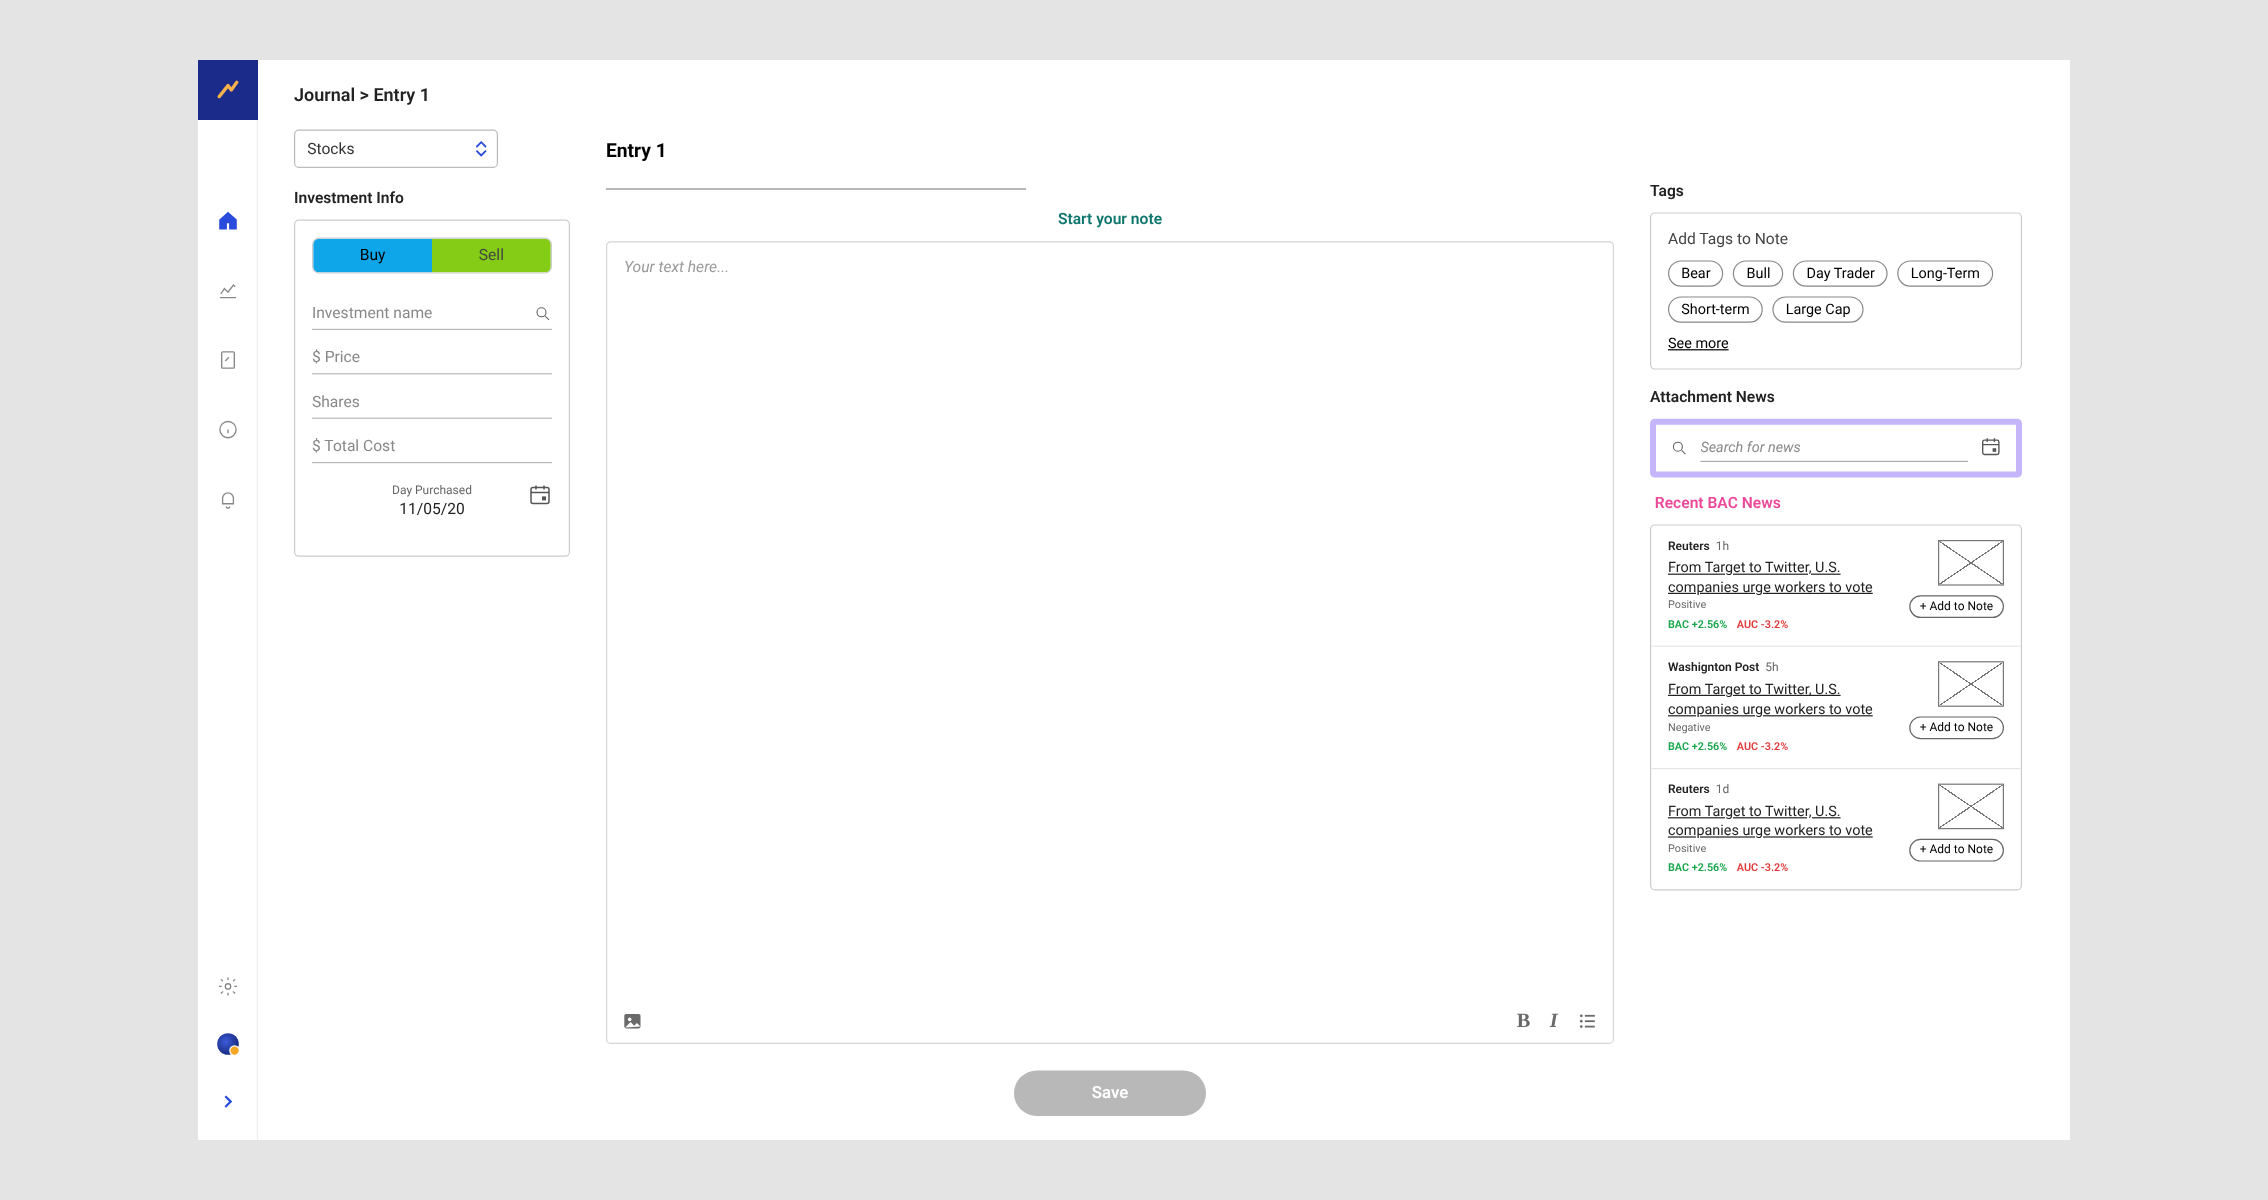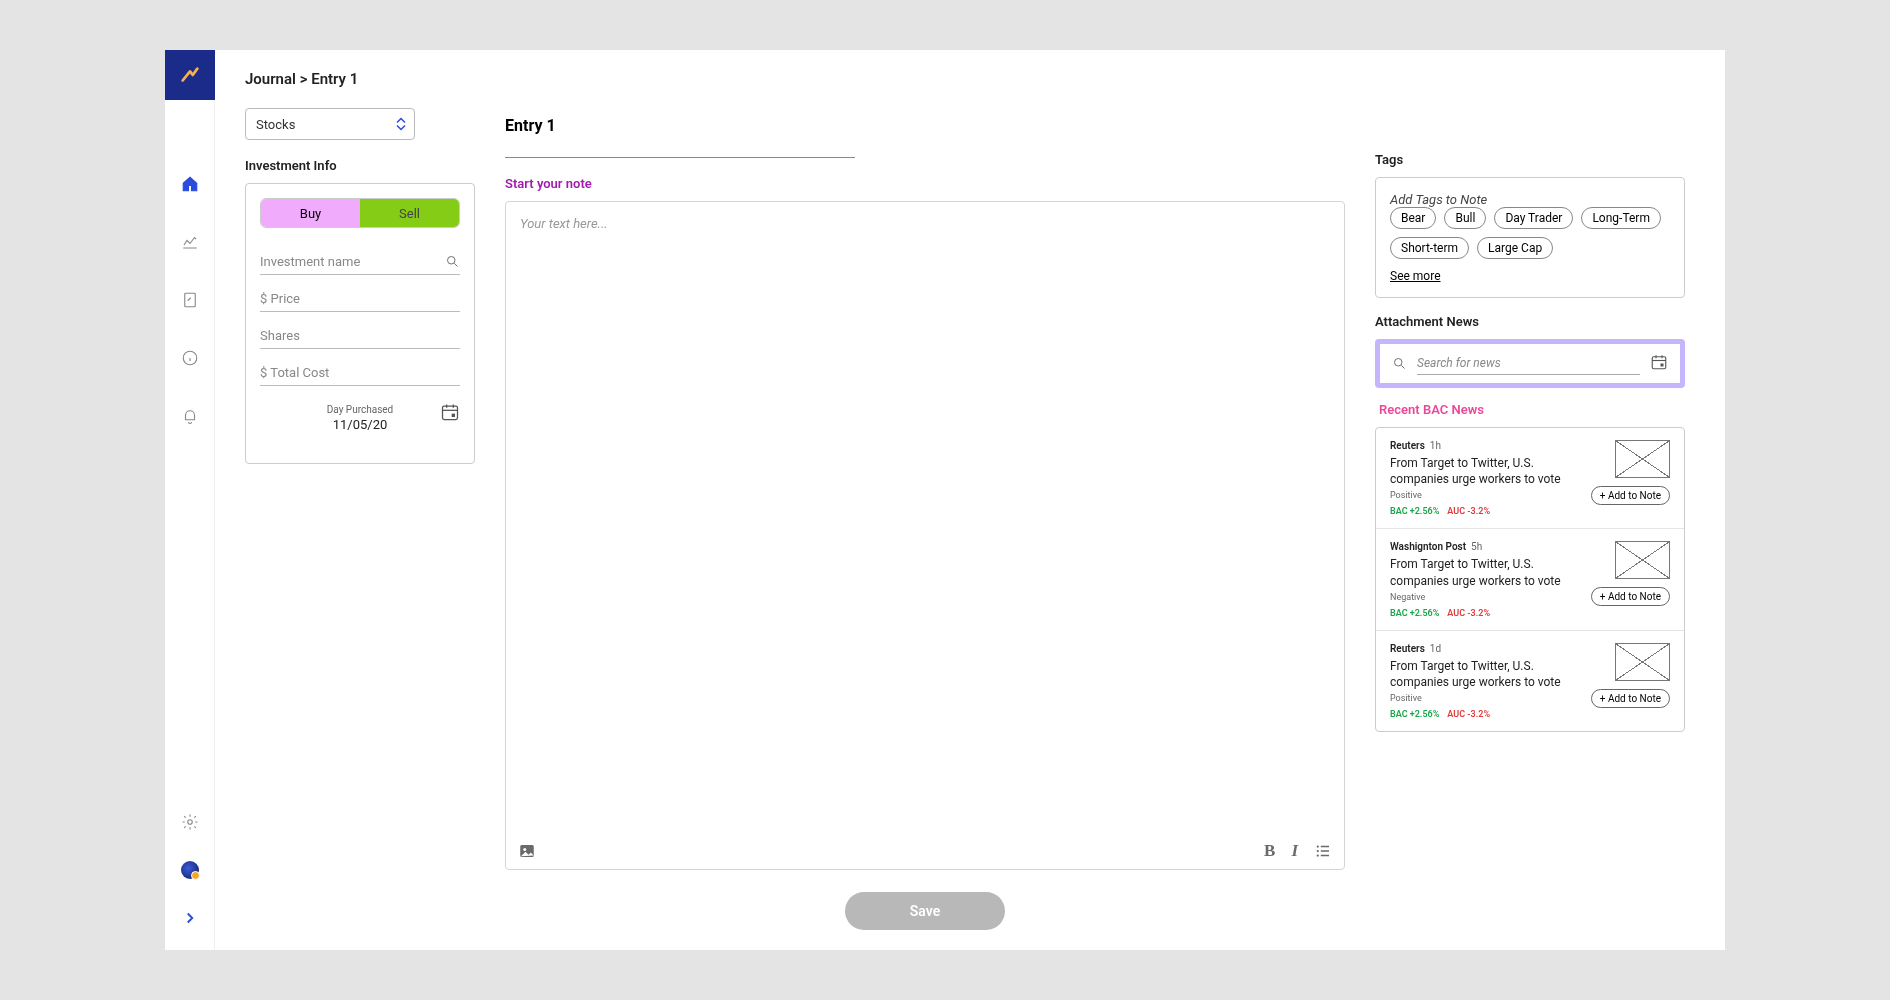--- a/index.html
+++ b/index.html
@@ -26,67 +26,67 @@
     
     .col-left { width: 230px; display: flex; flex-direction: column; }
     .breadcrumb { font-size: 15px; font-weight: 600; color: #222; margin-bottom: 20px; }
     .select-wrap { border: 1px solid #bbb; border-radius: 4px; height: 32px; display: flex; align-items: center; padding: 0 10px; position: relative; margin-bottom: 18px; cursor: pointer; width: 170px; }
     .select-wrap span { font-size: 13px; color: #333; }
     .select-caret { position: absolute; right: 8px; display: flex; flex-direction: column; gap: 0; }
     .select-caret svg { width: 10px; height: 7px; }
     .section-title { font-size: 13px; font-weight: 600; color: #222; margin-bottom: 10px; }
     .info-card { border: 1px solid #ccc; border-radius: 4px; padding: 14px 14px 18px; margin-bottom: 18px; }
     .toggle { display: flex; border: 1px solid #ccc; border-radius: 6px; overflow: hidden; margin-bottom: 18px; height: 30px; }
-    .toggle-btn { flex: 1; display: flex; align-items: center; justify-content: center; font-size: 13px; cursor: pointer; background: #f0abfc; }
+    .toggle-btn { flex: 1; display: flex; align-items: center; justify-content: center; font-size: 13px; cursor: pointer; background: #0ea5e9; }
     .toggle-btn.inactive { background: #84cc16; color: #444; }
     .form-row { border-bottom: 1px solid #bbb; padding: 8px 0 5px; margin-bottom: 8px; display: flex; align-items: center; }
     .form-row input { border: none; outline: none; width: 100%; font-size: 13px; color: #222; }
     .form-row input::placeholder { color: #888; }
     .search-row { position: relative; }
     .search-row svg { position: absolute; right: 0; top: 8px; width: 15px; height: 15px; stroke: #666; fill: none; }
     .date-row { display: flex; flex-direction: column; position: relative; border-bottom: none; margin-top: 10px; }
     .date-label { font-size: 10px; color: #666; }
     .date-val { font-size: 13px; color: #222; margin-top: 2px; text-align: center; }
     .cal-icon { position: absolute; right: 0; top: 6px; }
     .cal-icon svg { width: 20px; height: 20px; stroke: #555; fill: none; stroke-width: 1.5; }
     .import-btn { border: 1px solid #bbb; border-radius: 4px; padding: 14px 12px; font-size: 13px; font-weight: 600; cursor: pointer; text-align: center; background: #fff; }
 
     
     .col-mid { flex: 1; display: flex; flex-direction: column; margin-top: 42px; }
     .entry-title { border: none; border-bottom: 1px solid #888; outline: none; font-size: 16px; font-weight: 700; padding: 4px 0 22px; margin-bottom: 18px; width: 350px; }
-    .note-title { font-size: 13px; font-weight: 600; color: #a21caf; margin-bottom: 10px; }
+    .note-title { font-size: 13px; font-weight: 600; color: #0f766e; margin-bottom: 10px; text-align: center; }
     .editor { border: 1px solid #d5d5d5; border-radius: 4px; flex: 1; display: flex; flex-direction: column; min-height: 540px; }
     .editor-text { flex: 1; padding: 14px; font-style: italic; color: #999; font-size: 13px; }
     .editor-toolbar { border-top: 0; height: 36px; display: flex; align-items: center; padding: 0 12px; gap: 14px; }
     .editor-toolbar .spacer { flex: 1; }
     .editor-toolbar svg { width: 18px; height: 18px; fill: #6a6a6a; cursor: pointer; }
     .bold-i { font-weight: 700; font-size: 17px; color: #6a6a6a; cursor: pointer; font-family: Georgia, serif; }
     .italic-i { font-style: italic; font-size: 17px; font-weight: 600; color: #6a6a6a; cursor: pointer; font-family: Georgia, serif; padding: 0 2px; }
     .save-btn { align-self: center; margin-top: 22px; background: #b8b8b8; color: #fff; border: none; border-radius: 20px; width: 160px; height: 38px; font-size: 14px; font-weight: 600; cursor: pointer; }
 
     
     .col-right { width: 310px; display: flex; flex-direction: column; margin-top: 82px; }
     .tags-card { border: 1px solid #ccc; border-radius: 4px; padding: 14px; margin-bottom: 16px; }
-    .tags-hint { font-style: italic; font-size: 13px; color: #444; }
+    .tags-hint { font-size: 13px; color: #444; margin-bottom: 10px; }
     .tag-row { display: flex; flex-wrap: wrap; gap: 8px; margin-bottom: 10px; }
     .tag { border: 1px solid #888; border-radius: 12px; padding: 3px 10px; font-size: 12px; cursor: pointer; background: #fff; white-space: nowrap; }
     .see-more { font-size: 12px; text-decoration: underline; cursor: pointer; }
     .news-search-card { border: 5px solid #c4b5fd; border-radius: 4px; padding: 8px 12px; margin-bottom: 14px; display: flex; align-items: center; gap: 10px; }
     .news-search-card svg.mag { width: 15px; height: 15px; stroke: #666; fill: none; }
     .news-search-input { flex: 1; border: none; border-bottom: 1px solid #aaa; outline: none; font-size: 12px; font-style: italic; padding: 4px 0; color: #666; }
     .news-search-input::placeholder { color: #888; }
     .news-cal svg { width: 18px; height: 18px; stroke: #555; fill: none; stroke-width: 1.5; }
     .recent-title { font-size: 13px; font-weight: 600; color: #ec4899; margin-bottom: 10px; margin-left: 4px; }
     .news-list { border: 1px solid #ccc; border-radius: 4px; overflow: hidden; }
     .news-item { padding: 12px 14px; border-bottom: 1px solid #e5e5e5; display: flex; gap: 10px; position: relative; }
     .news-item:last-child { border-bottom: none; }
     .news-body { flex: 1; }
     .news-meta { font-size: 10px; color: #666; margin-bottom: 4px; }
     .news-meta .src { font-weight: 600; color: #222; }
-    .news-headline { font-size: 12px; color: #222; line-height: 1.35; margin-bottom: 3px; max-width: 190px; }
+    .news-headline { font-size: 12px; color: #222; line-height: 1.35; margin-bottom: 3px; max-width: 190px; text-decoration: underline; }
     .news-sentiment { font-size: 9px; color: #666; margin-bottom: 6px; }
     .news-tickers { font-size: 9px; }
     .tk-up { color: #17a64a; font-weight: 600; margin-right: 8px; }
     .tk-down { color: #e03a3a; font-weight: 600; }
     .news-side { display: flex; flex-direction: column; align-items: flex-end; gap: 8px; }
     .thumb { width: 55px; height: 38px; border: 1px solid #777; position: relative; }
     .thumb::before, .thumb::after { content: ""; position: absolute; top: 0; left: 0; right: 0; bottom: 0; }
     .thumb::before { background: linear-gradient(to top right, transparent calc(50% - 0.5px), #777 calc(50% - 0.5px), #777 calc(50% + 0.5px), transparent calc(50% + 0.5px)); }
     .thumb::after { background: linear-gradient(to top left, transparent calc(50% - 0.5px), #777 calc(50% - 0.5px), #777 calc(50% + 0.5px), transparent calc(50% + 0.5px)); }
     .add-note { border: 1px solid #666; border-radius: 12px; background: #fff; font-size: 10px; padding: 3px 8px; cursor: pointer; white-space: nowrap; }

